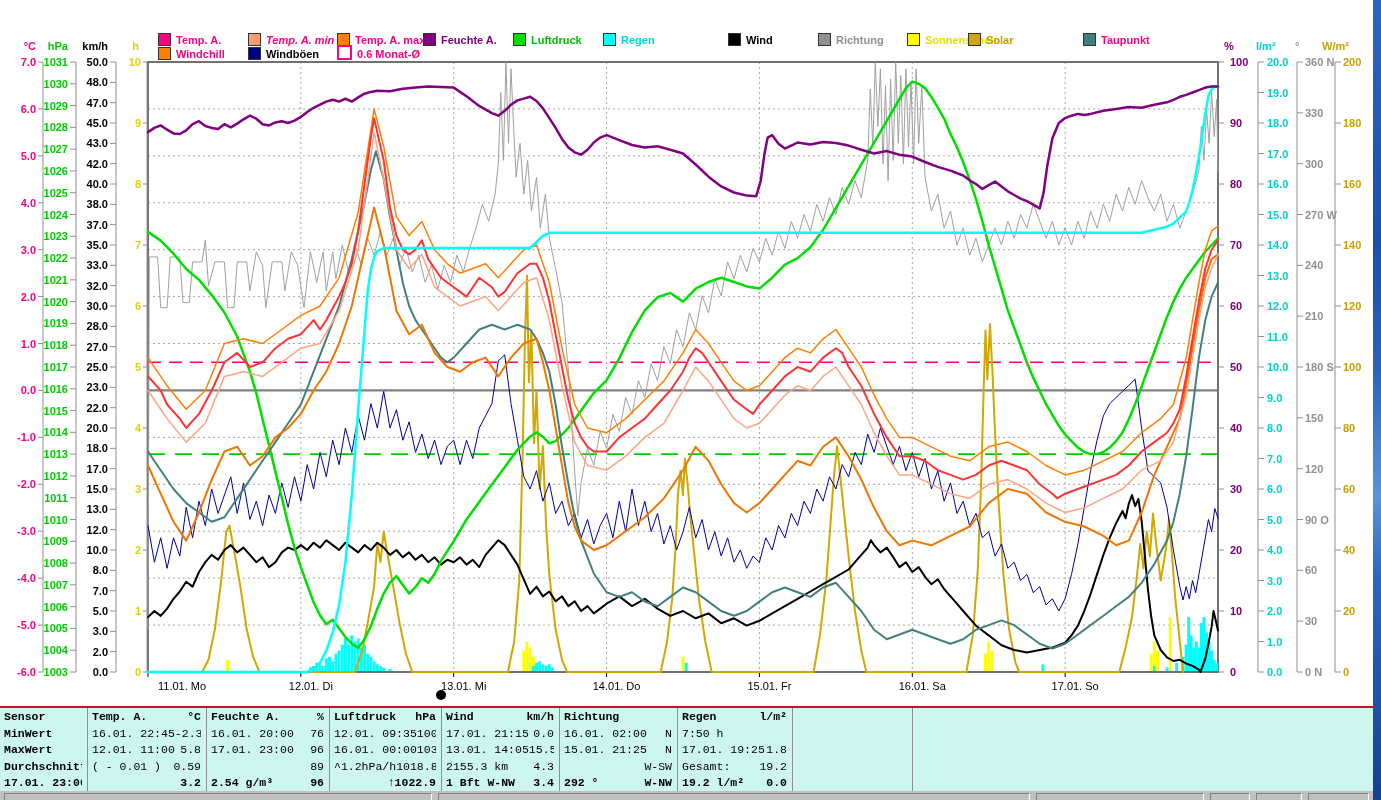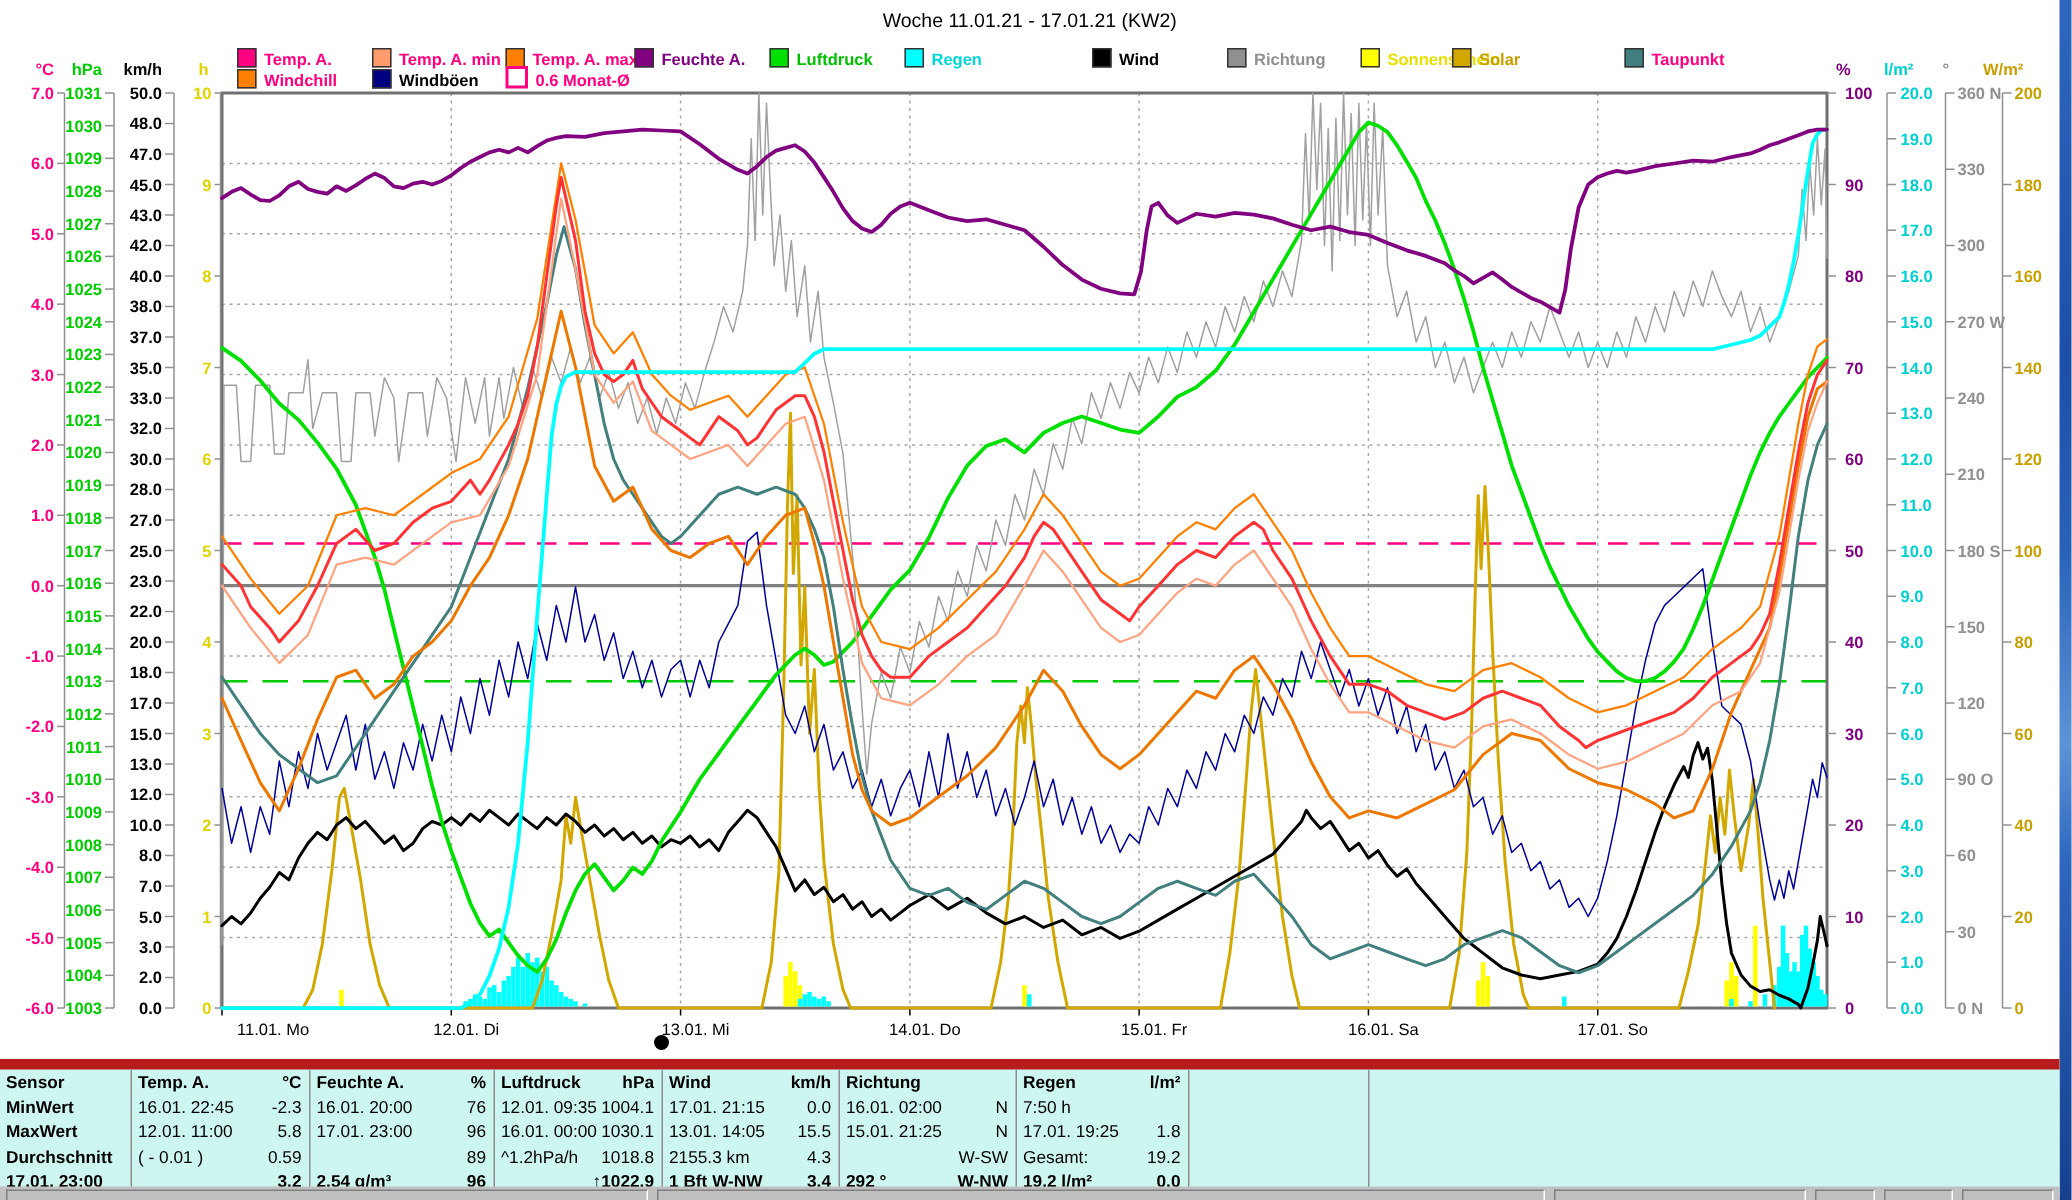--- a/index.html
+++ b/index.html
@@ -10,34 +10,33 @@
   }
   #app{position:absolute;left:0;top:0;width:1373px;height:800px;background:#ffffff;}
   #title{position:absolute;left:0;top:6px;width:1373px;text-align:center;
          font-size:13px;color:#000;}
   #legend{position:absolute;left:0;top:0;width:1373px;height:58px;}
   .lg-item{position:absolute;height:12px;white-space:nowrap;}
   .lg-box{display:inline-block;width:11px;height:11px;vertical-align:-2px;border:1px solid #333;}
   .lg-lab{font-size:11px;font-weight:bold;margin-left:5px;}
   #chart-svg{position:absolute;left:0;top:0;}
   #table{position:absolute;left:0;top:706px;width:1373px;height:85px;background:#cdf6f1;
-         border-top:7px solid #b91c1c;display:flex;font-size:11.5px;color:#000;}
+         border-top:2px solid #b91c1c;display:flex;font-size:11.5px;color:#000;font-family:Liberation Mono, monospace;}
   .tcol{box-sizing:border-box;padding:1px 5px 0 4px;border-right:1px solid #8f8f8f;}
   .tcol.last{border-right:none;}
   .trow{height:16.6px;line-height:16.6px;display:flex;justify-content:space-between;white-space:nowrap;overflow:hidden;}
   .b{font-weight:bold;}
   #statusbar{position:absolute;left:0;top:791px;width:1373px;height:9px;background:#c0c0c0;}
   .seg{position:absolute;top:2px;height:14px;background:#c0c0c0;
        border:1px solid;border-color:#808080 #ffffff #ffffff #808080;box-sizing:border-box;}
 </style>
 </head>
 <body>
 
 <div id="app">
-  <div id="title">Woche 11.01.21 - 17.01.21 (KW2)</div>
   <svg id="chart-svg" width="1373" height="706" viewBox="0 0 1373 706">
       <line x1="148" y1="108.9230769230769" x2="1218" y2="108.9230769230769" stroke="#a8a8a8" stroke-width="1" stroke-dasharray="2 3"></line>
       <line x1="148" y1="155.8461538461538" x2="1218" y2="155.8461538461538" stroke="#a8a8a8" stroke-width="1" stroke-dasharray="2 3"></line>
       <line x1="148" y1="202.76923076923072" x2="1218" y2="202.76923076923072" stroke="#a8a8a8" stroke-width="1" stroke-dasharray="2 3"></line>
       <line x1="148" y1="249.69230769230768" x2="1218" y2="249.69230769230768" stroke="#a8a8a8" stroke-width="1" stroke-dasharray="2 3"></line>
       <line x1="148" y1="296.6153846153846" x2="1218" y2="296.6153846153846" stroke="#a8a8a8" stroke-width="1" stroke-dasharray="2 3"></line>
       <line x1="148" y1="343.53846153846155" x2="1218" y2="343.53846153846155" stroke="#a8a8a8" stroke-width="1" stroke-dasharray="2 3"></line>
       <line x1="148" y1="437.38461538461536" x2="1218" y2="437.38461538461536" stroke="#a8a8a8" stroke-width="1" stroke-dasharray="2 3"></line>
       <line x1="148" y1="484.30769230769226" x2="1218" y2="484.30769230769226" stroke="#a8a8a8" stroke-width="1" stroke-dasharray="2 3"></line>
       <line x1="148" y1="531.2307692307693" x2="1218" y2="531.2307692307693" stroke="#a8a8a8" stroke-width="1" stroke-dasharray="2 3"></line>
@@ -437,21 +436,21 @@
       <polyline points="148.0,451.5 160.7,470.2 173.5,489.0 186.2,503.1 199.0,512.5 211.7,521.8 224.4,517.2 237.2,498.4 249.9,479.6 262.6,460.8 275.4,442.1 288.1,423.3 300.9,404.5 313.6,371.7 326.3,338.8 339.1,306.0 351.8,259.1 364.5,202.8 370.9,169.9 376.0,151.2 383.7,179.3 390.0,216.8 396.4,249.7 402.8,282.5 409.1,306.0 415.5,320.1 421.9,329.5 428.2,338.8 434.6,348.2 441.0,357.6 447.3,362.3 453.7,357.6 466.5,343.5 479.2,329.5 491.9,324.8 504.7,329.5 517.4,324.8 530.1,329.5 536.5,338.8 542.9,352.9 549.3,371.7 555.6,404.5 562.0,446.8 568.4,484.3 574.7,517.2 581.1,540.6 593.8,573.5 606.6,592.2 619.3,596.9 632.0,592.2 644.8,601.6 657.5,606.3 670.3,596.9 683.0,587.5 695.7,592.2 708.5,601.6 721.2,611.0 734.0,615.7 746.7,611.0 759.4,601.6 772.2,592.2 784.9,587.5 797.6,592.2 810.4,596.9 823.1,587.5 835.9,582.8 848.6,596.9 861.3,611.0 874.1,629.8 886.8,639.2 899.5,634.5 912.3,629.8 925.0,634.5 937.8,639.2 950.5,643.8 963.2,639.2 976.0,629.8 988.7,625.1 1001.5,620.4 1014.2,625.1 1026.9,634.5 1039.7,643.8 1052.4,648.5 1065.1,643.8 1077.9,634.5 1090.6,625.1 1103.4,615.7 1116.1,606.3 1128.8,596.9 1141.6,582.8 1154.3,564.1 1167.0,540.6 1173.4,521.8 1179.8,493.7 1186.2,456.2 1192.5,409.2 1198.9,357.6 1205.3,320.1 1211.6,296.6 1218.0,282.5" fill="none" stroke="#42807e" stroke-width="2" stroke-linejoin="round" stroke-linecap="round"></polyline>
       <polyline points="148.0,465.5 160.7,493.7 173.5,521.8 186.2,540.6 199.0,512.5 211.7,479.6 224.4,451.5 237.2,446.8 249.9,465.5 262.6,456.2 275.4,437.4 288.1,428.0 300.9,413.9 313.6,390.5 326.3,371.7 339.1,343.5 351.8,306.0 364.5,249.7 374.1,207.5 383.7,245.0 396.4,310.7 409.1,334.2 421.9,324.8 434.6,352.9 447.3,367.0 460.1,371.7 472.8,362.3 485.6,357.6 498.3,376.4 511.0,357.6 523.8,343.5 536.5,338.8 542.9,362.3 549.3,390.5 555.6,428.0 562.0,465.5 568.4,503.1 574.7,526.5 581.1,540.6 593.8,550.0 606.6,545.3 625.7,531.2 644.8,517.2 663.9,498.4 683.0,470.2 695.7,446.8 708.5,460.8 721.2,484.3 734.0,503.1 746.7,512.5 759.4,503.1 772.2,489.0 784.9,474.9 797.6,460.8 810.4,465.5 823.1,446.8 835.9,437.4 848.6,456.2 861.3,479.6 874.1,507.8 886.8,531.2 899.5,545.3 912.3,540.6 931.4,545.3 950.5,535.9 969.6,526.5 988.7,503.1 1007.8,489.0 1026.9,493.7 1046.0,512.5 1065.1,521.8 1084.3,526.5 1103.4,535.9 1116.1,545.3 1128.8,540.6 1141.6,512.5 1154.3,474.9 1167.0,446.8 1173.4,432.7 1179.8,418.6 1186.2,385.8 1192.5,348.2 1198.9,310.7 1205.3,277.8 1211.6,259.1 1218.0,254.4" fill="none" stroke="#ee7700" stroke-width="2" stroke-linejoin="round" stroke-linecap="round"></polyline>
       <polyline points="148.0,357.6 167.1,385.8 186.2,409.2 205.3,390.5 224.4,343.5 243.5,338.8 262.6,343.5 281.8,329.5 300.9,315.4 320.0,306.0 339.1,277.8 358.2,212.2 374.1,108.9 383.7,146.5 396.4,216.8 409.1,235.6 421.9,221.5 434.6,249.7 447.3,263.8 460.1,273.2 472.8,268.5 485.6,263.8 498.3,277.8 511.0,263.8 523.8,249.7 536.5,245.0 549.3,282.5 562.0,348.2 574.7,404.5 587.5,428.0 606.6,432.7 625.7,418.6 644.8,399.8 663.9,381.1 683.0,352.9 695.7,329.5 708.5,343.5 721.2,362.3 734.0,381.1 746.7,390.5 759.4,385.8 772.2,371.7 784.9,357.6 797.6,348.2 810.4,352.9 823.1,338.8 835.9,329.5 848.6,348.2 861.3,367.0 874.1,395.2 886.8,418.6 899.5,437.4 912.3,437.4 931.4,446.8 950.5,456.2 969.6,460.8 988.7,446.8 1007.8,442.1 1026.9,451.5 1046.0,465.5 1065.1,474.9 1084.3,470.2 1103.4,460.8 1122.5,451.5 1141.6,432.7 1160.7,418.6 1173.4,404.5 1186.2,357.6 1198.9,282.5 1205.3,249.7 1211.6,230.9 1218.0,226.2" fill="none" stroke="#ff8000" stroke-width="1.5" stroke-linejoin="round" stroke-linecap="round"></polyline>
       <polyline points="148.0,390.5 167.1,418.6 186.2,442.1 205.3,423.3 224.4,376.4 243.5,371.7 262.6,376.4 281.8,362.3 300.9,348.2 320.0,343.5 339.1,310.7 358.2,249.7 374.1,132.4 383.7,179.3 396.4,249.7 409.1,268.5 421.9,254.4 434.6,287.2 447.3,296.6 460.1,306.0 472.8,301.3 485.6,296.6 498.3,310.7 511.0,296.6 523.8,282.5 536.5,277.8 549.3,320.1 562.0,385.8 574.7,442.1 587.5,465.5 606.6,470.2 625.7,456.2 644.8,437.4 663.9,423.3 683.0,390.5 695.7,367.0 708.5,381.1 721.2,399.8 734.0,418.6 746.7,428.0 759.4,423.3 772.2,409.2 784.9,395.2 797.6,385.8 810.4,390.5 823.1,376.4 835.9,367.0 848.6,385.8 861.3,404.5 874.1,432.7 886.8,456.2 899.5,474.9 912.3,474.9 931.4,484.3 950.5,493.7 969.6,498.4 988.7,484.3 1007.8,479.6 1026.9,489.0 1046.0,503.1 1065.1,512.5 1084.3,507.8 1103.4,498.4 1122.5,489.0 1141.6,470.2 1160.7,460.8 1173.4,442.1 1186.2,395.2 1198.9,320.1 1205.3,287.2 1211.6,268.5 1218.0,254.4" fill="none" stroke="#ffa380" stroke-width="1.5" stroke-linejoin="round" stroke-linecap="round"></polyline>
       <polyline points="148.0,376.4 160.7,390.5 167.1,404.5 179.8,418.6 186.2,428.0 199.0,413.9 211.7,390.5 224.4,362.3 237.2,352.9 249.9,367.0 262.6,362.3 275.4,348.2 288.1,338.8 300.9,334.2 313.6,320.1 320.0,329.5 326.3,320.1 339.1,296.6 345.4,282.5 351.8,263.8 358.2,230.9 364.5,184.0 370.9,137.1 374.1,118.3 377.3,132.4 383.7,160.5 390.0,207.5 396.4,235.6 402.8,249.7 409.1,254.4 415.5,249.7 421.9,240.3 428.2,259.1 434.6,268.5 441.0,277.8 447.3,282.5 453.7,287.2 460.1,291.9 466.5,296.6 472.8,287.2 479.2,277.8 485.6,282.5 491.9,287.2 498.3,296.6 504.7,291.9 511.0,282.5 517.4,273.2 523.8,268.5 530.1,263.8 536.5,263.8 542.9,277.8 549.3,301.3 555.6,334.2 562.0,367.0 568.4,399.8 574.7,423.3 581.1,437.4 587.5,446.8 593.8,451.5 606.6,451.5 619.3,437.4 632.0,428.0 644.8,418.6 657.5,404.5 670.3,390.5 683.0,371.7 689.4,357.6 695.7,348.2 702.1,352.9 708.5,362.3 721.2,381.1 734.0,399.8 746.7,409.2 753.1,413.9 759.4,404.5 772.2,390.5 784.9,376.4 797.6,367.0 810.4,371.7 823.1,357.6 835.9,348.2 842.2,352.9 848.6,367.0 861.3,385.8 874.1,413.9 886.8,437.4 899.5,456.2 912.3,456.2 925.0,460.8 937.8,470.2 950.5,474.9 963.2,479.6 976.0,474.9 988.7,465.5 1001.5,460.8 1014.2,465.5 1026.9,470.2 1039.7,484.3 1052.4,493.7 1057.2,498.4 1065.1,493.7 1077.9,489.0 1090.6,484.3 1103.4,479.6 1116.1,474.9 1128.8,465.5 1141.6,451.5 1154.3,442.1 1167.0,432.7 1173.4,423.3 1179.8,409.2 1186.2,376.4 1192.5,338.8 1198.9,301.3 1205.3,268.5 1211.6,249.7 1218.0,240.3" fill="none" stroke="#ff3333" stroke-width="2" stroke-linejoin="round" stroke-linecap="round"></polyline>
       <polyline points="148.0,672.0 307.2,672.0 313.6,669.0 320.0,662.9 326.3,650.6 332.7,632.4 339.1,604.9 345.4,562.2 351.8,495.1 358.2,409.7 364.5,330.4 367.7,290.8 370.9,269.4 374.1,257.2 377.3,251.1 383.7,248.0 453.7,248.0 530.1,248.0 536.5,242.0 542.9,235.8 549.3,232.8 657.5,232.8 784.9,232.8 912.3,232.8 1039.7,232.8 1141.6,232.8 1154.3,229.8 1167.0,226.7 1173.4,223.7 1179.8,217.6 1186.2,211.4 1189.3,202.3 1192.5,190.1 1195.7,174.8 1198.9,156.6 1202.1,135.2 1205.3,113.9 1208.4,95.6 1211.6,89.4 1214.8,86.4 1218.0,86.4" fill="none" stroke="#00ffff" stroke-width="2.5" stroke-linejoin="round" stroke-linecap="round"></polyline>
       <polyline points="148.0,132.1 154.4,127.9 160.7,125.4 167.1,129.7 173.5,133.4 179.8,134.0 186.2,130.3 192.6,124.2 199.0,121.2 205.3,126.0 211.7,127.9 218.1,129.1 224.4,124.2 230.8,127.3 237.2,123.6 243.5,119.3 249.9,115.7 256.3,118.7 262.6,124.2 269.0,125.4 275.4,122.4 281.8,121.2 288.1,123.0 294.5,120.6 300.9,116.9 307.2,112.0 313.6,107.8 320.0,104.7 326.3,101.6 332.7,99.8 339.1,101.6 345.4,98.6 351.8,101.6 358.2,97.4 364.5,93.7 370.9,91.9 377.3,90.7 390.0,91.3 402.8,88.8 415.5,87.6 428.2,86.4 441.0,87.0 453.7,87.6 466.5,96.2 479.2,105.9 491.9,113.2 498.3,115.7 504.7,110.8 511.0,104.7 517.4,100.4 523.8,98.6 530.1,96.8 536.5,101.0 542.9,108.4 549.3,118.1 555.6,127.9 562.0,138.9 568.4,147.4 574.7,152.3 581.1,154.7 587.5,149.8 593.8,142.5 600.2,137.6 606.6,135.2 619.3,140.1 632.0,145.0 644.8,147.4 657.5,146.2 670.3,149.8 683.0,153.5 695.7,164.5 708.5,176.7 721.2,186.4 734.0,192.5 746.7,195.6 756.2,196.2 760.7,180.9 764.5,153.5 767.7,137.6 772.2,135.2 778.5,143.7 784.9,148.6 791.3,145.6 797.6,142.5 810.4,144.4 823.1,141.9 835.9,143.1 848.6,145.6 861.3,149.8 874.1,153.5 886.8,151.1 899.5,154.7 912.3,156.6 925.0,162.0 937.8,166.9 950.5,170.6 963.2,175.5 969.6,180.3 976.0,184.0 982.3,188.9 988.7,185.2 995.1,181.6 1001.5,186.4 1007.8,191.3 1014.2,195.0 1020.6,198.6 1026.9,201.1 1033.3,204.7 1039.7,208.4 1043.5,193.1 1047.3,165.7 1052.4,138.3 1058.8,123.0 1065.1,118.1 1071.5,115.7 1077.9,113.9 1084.3,115.1 1090.6,113.9 1103.4,110.8 1116.1,109.0 1128.8,107.1 1141.6,107.8 1154.3,104.7 1167.0,102.3 1173.4,99.8 1179.8,96.8 1186.2,94.9 1192.5,92.5 1198.9,90.1 1205.3,87.6 1211.6,86.4 1218.0,86.4" fill="none" stroke="#800080" stroke-width="2.5" stroke-linejoin="round" stroke-linecap="round"></polyline>
     </svg>
   <div id="legend">
       <div class="lg-item" style="left: 158px; top: 30px;"><span class="lg-box" style="background: rgb(255, 0, 128);"></span><span class="lg-lab" style="color: rgb(255, 0, 128);">Temp. A.</span></div>
-      <div class="lg-item" style="left: 248px; top: 30px;"><span class="lg-box" style="background: rgb(255, 156, 110);"></span><span class="lg-lab" style="color: rgb(255, 0, 128);">Temp. A. min</span></div>
+      <div class="lg-item" style="left: 248px; top: 30px;"><span class="lg-box" style="background: rgb(255, 156, 110);"></span><span class="lg-lab" style="color: rgb(255, 0, 128); font-style: italic;">Temp. A. min</span></div>
       <div class="lg-item" style="left: 337px; top: 30px;"><span class="lg-box" style="background: rgb(255, 128, 0);"></span><span class="lg-lab" style="color: rgb(255, 0, 128);">Temp. A. max</span></div>
       <div class="lg-item" style="left: 423px; top: 30px;"><span class="lg-box" style="background: rgb(128, 0, 128);"></span><span class="lg-lab" style="color: rgb(128, 0, 128);">Feuchte A.</span></div>
       <div class="lg-item" style="left: 513px; top: 30px;"><span class="lg-box" style="background: rgb(0, 224, 0);"></span><span class="lg-lab" style="color: rgb(0, 192, 0);">Luftdruck</span></div>
       <div class="lg-item" style="left: 603px; top: 30px;"><span class="lg-box" style="background: rgb(0, 255, 255);"></span><span class="lg-lab" style="color: rgb(0, 216, 216);">Regen</span></div>
       <div class="lg-item" style="left: 728px; top: 30px;"><span class="lg-box" style="background: rgb(0, 0, 0);"></span><span class="lg-lab" style="color: rgb(0, 0, 0);">Wind</span></div>
       <div class="lg-item" style="left: 818px; top: 30px;"><span class="lg-box" style="background: rgb(144, 144, 144);"></span><span class="lg-lab" style="color: rgb(144, 144, 144);">Richtung</span></div>
       <div class="lg-item" style="left: 907px; top: 30px;"><span class="lg-box" style="background: rgb(255, 255, 0);"></span><span class="lg-lab" style="color: rgb(232, 224, 0);">Sonnenschein</span></div>
       <div class="lg-item" style="left: 968px; top: 30px;"><span class="lg-box" style="background: rgb(210, 168, 0);"></span><span class="lg-lab" style="color: rgb(200, 160, 0);">Solar</span></div>
       <div class="lg-item" style="left: 1083px; top: 30px;"><span class="lg-box" style="background: rgb(63, 127, 127);"></span><span class="lg-lab" style="color: rgb(255, 0, 128);">Taupunkt</span></div>
       <div class="lg-item" style="left: 158px; top: 44px; text-align: center;"><span class="lg-box" style="background: rgb(255, 128, 0);"></span><span class="lg-lab" style="color: rgb(255, 0, 128);">Windchill</span></div>

